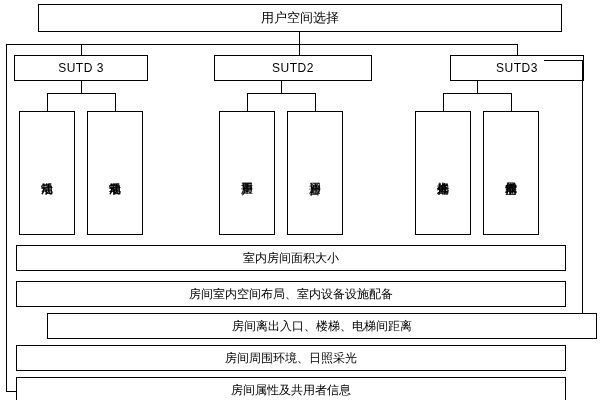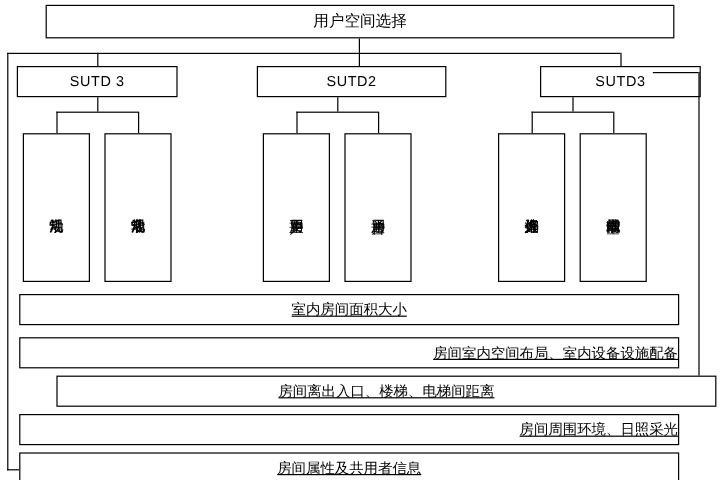--- a/index.html
+++ b/index.html
@@ -40,21 +40,20 @@
   }
   .box.vertical {
     writing-mode: vertical-rl;
     text-orientation: upright;
     font-size: 12px;
     line-height: 1.35;
     padding: 6px 0;
   }
   .box.bottom {
     font-size: 12px;
-    text-decoration: underline;
   }
   .line {
     position: absolute;
     background: #000000;
   }
   .hline { height: 1px; }
   .vline { width: 1px; }
   .arrow {
     position: absolute;
     width: 0;
@@ -129,26 +128,26 @@
   <div class="line hline" style="left:6px; top:391px; width:10px;"></div>
 
   <div class="line vline" style="left:582px; top:60px; height:262px;"></div>
   <div class="line hline" style="left:544px; top:60px; width:38px;"></div>
   <div class="line hline" style="left:566px; top:322px; width:16px;"></div>
   <div class="arrow" style="left:559px; top:318px;"></div>
 
   <div class="box bottom" style="left:16px; top:245px; width:550px; height:26px;">
     <span>室内房间面积大小</span>
   </div>
-  <div class="box bottom" style="left:16px; top:281px; width:550px; height:26px;justify-content:flex-end;">
+  <div class="box bottom" style="left:16px; top:281px; width:550px; height:26px;">
     <span>房间室内空间布局、室内设备设施配备</span>
   </div>
   <div class="box bottom" style="left:16px; top:313px; width:550px; height:26px;margin-left:31px;">
     <span>房间离出入口、楼梯、电梯间距离</span>
   </div>
-  <div class="box bottom" style="left:16px; top:345px; width:550px; height:26px;justify-content:flex-end;">
+  <div class="box bottom" style="left:16px; top:345px; width:550px; height:26px;">
     <span>房间周围环境、日照采光</span>
   </div>
   <div class="box bottom" style="left:16px; top:377px; width:550px; height:26px;">
     <span>房间属性及共用者信息</span>
   </div>
 
 </div>
 
 </body></html>

